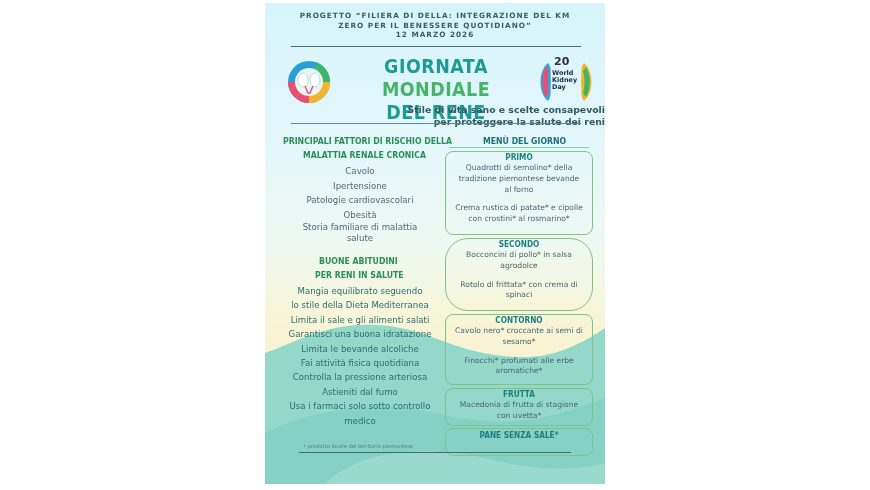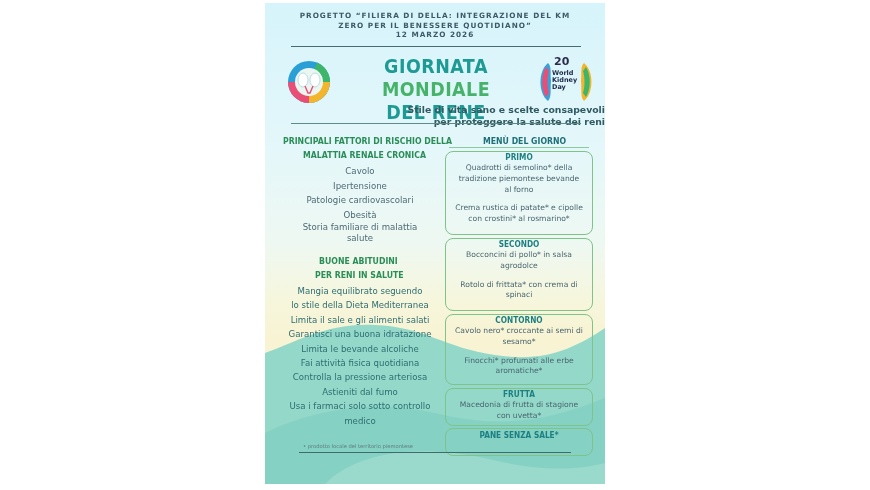--- a/index.html
+++ b/index.html
@@ -147,21 +147,21 @@
     <div class="menu-box" style="top:148px; height:84px;">
       <span class="h">PRIMO</span>
       <div class="d">Quadrotti di semolino* della</div>
       <div class="d">tradizione piemontese bevande</div>
       <div class="d">al forno</div>
       <div class="gap"></div>
       <div class="d">Crema rustica di patate* e cipolle</div>
       <div class="d">con crostini* al rosmarino*</div>
     </div>
 
-    <div class="menu-box" style="top:235px; height:73px;">
+    <div class="menu-box" style="top:235px; height:73px;border-radius:23px;">
       <span class="h">SECONDO</span>
       <div class="d">Bocconcini di pollo* in salsa</div>
       <div class="d">agrodolce</div>
       <div class="gap"></div>
       <div class="d">Rotolo di frittata* con crema di</div>
       <div class="d">spinaci</div>
     </div>
 
     <div class="menu-box" style="top:311px; height:71px;">
       <span class="h">CONTORNO</span>

